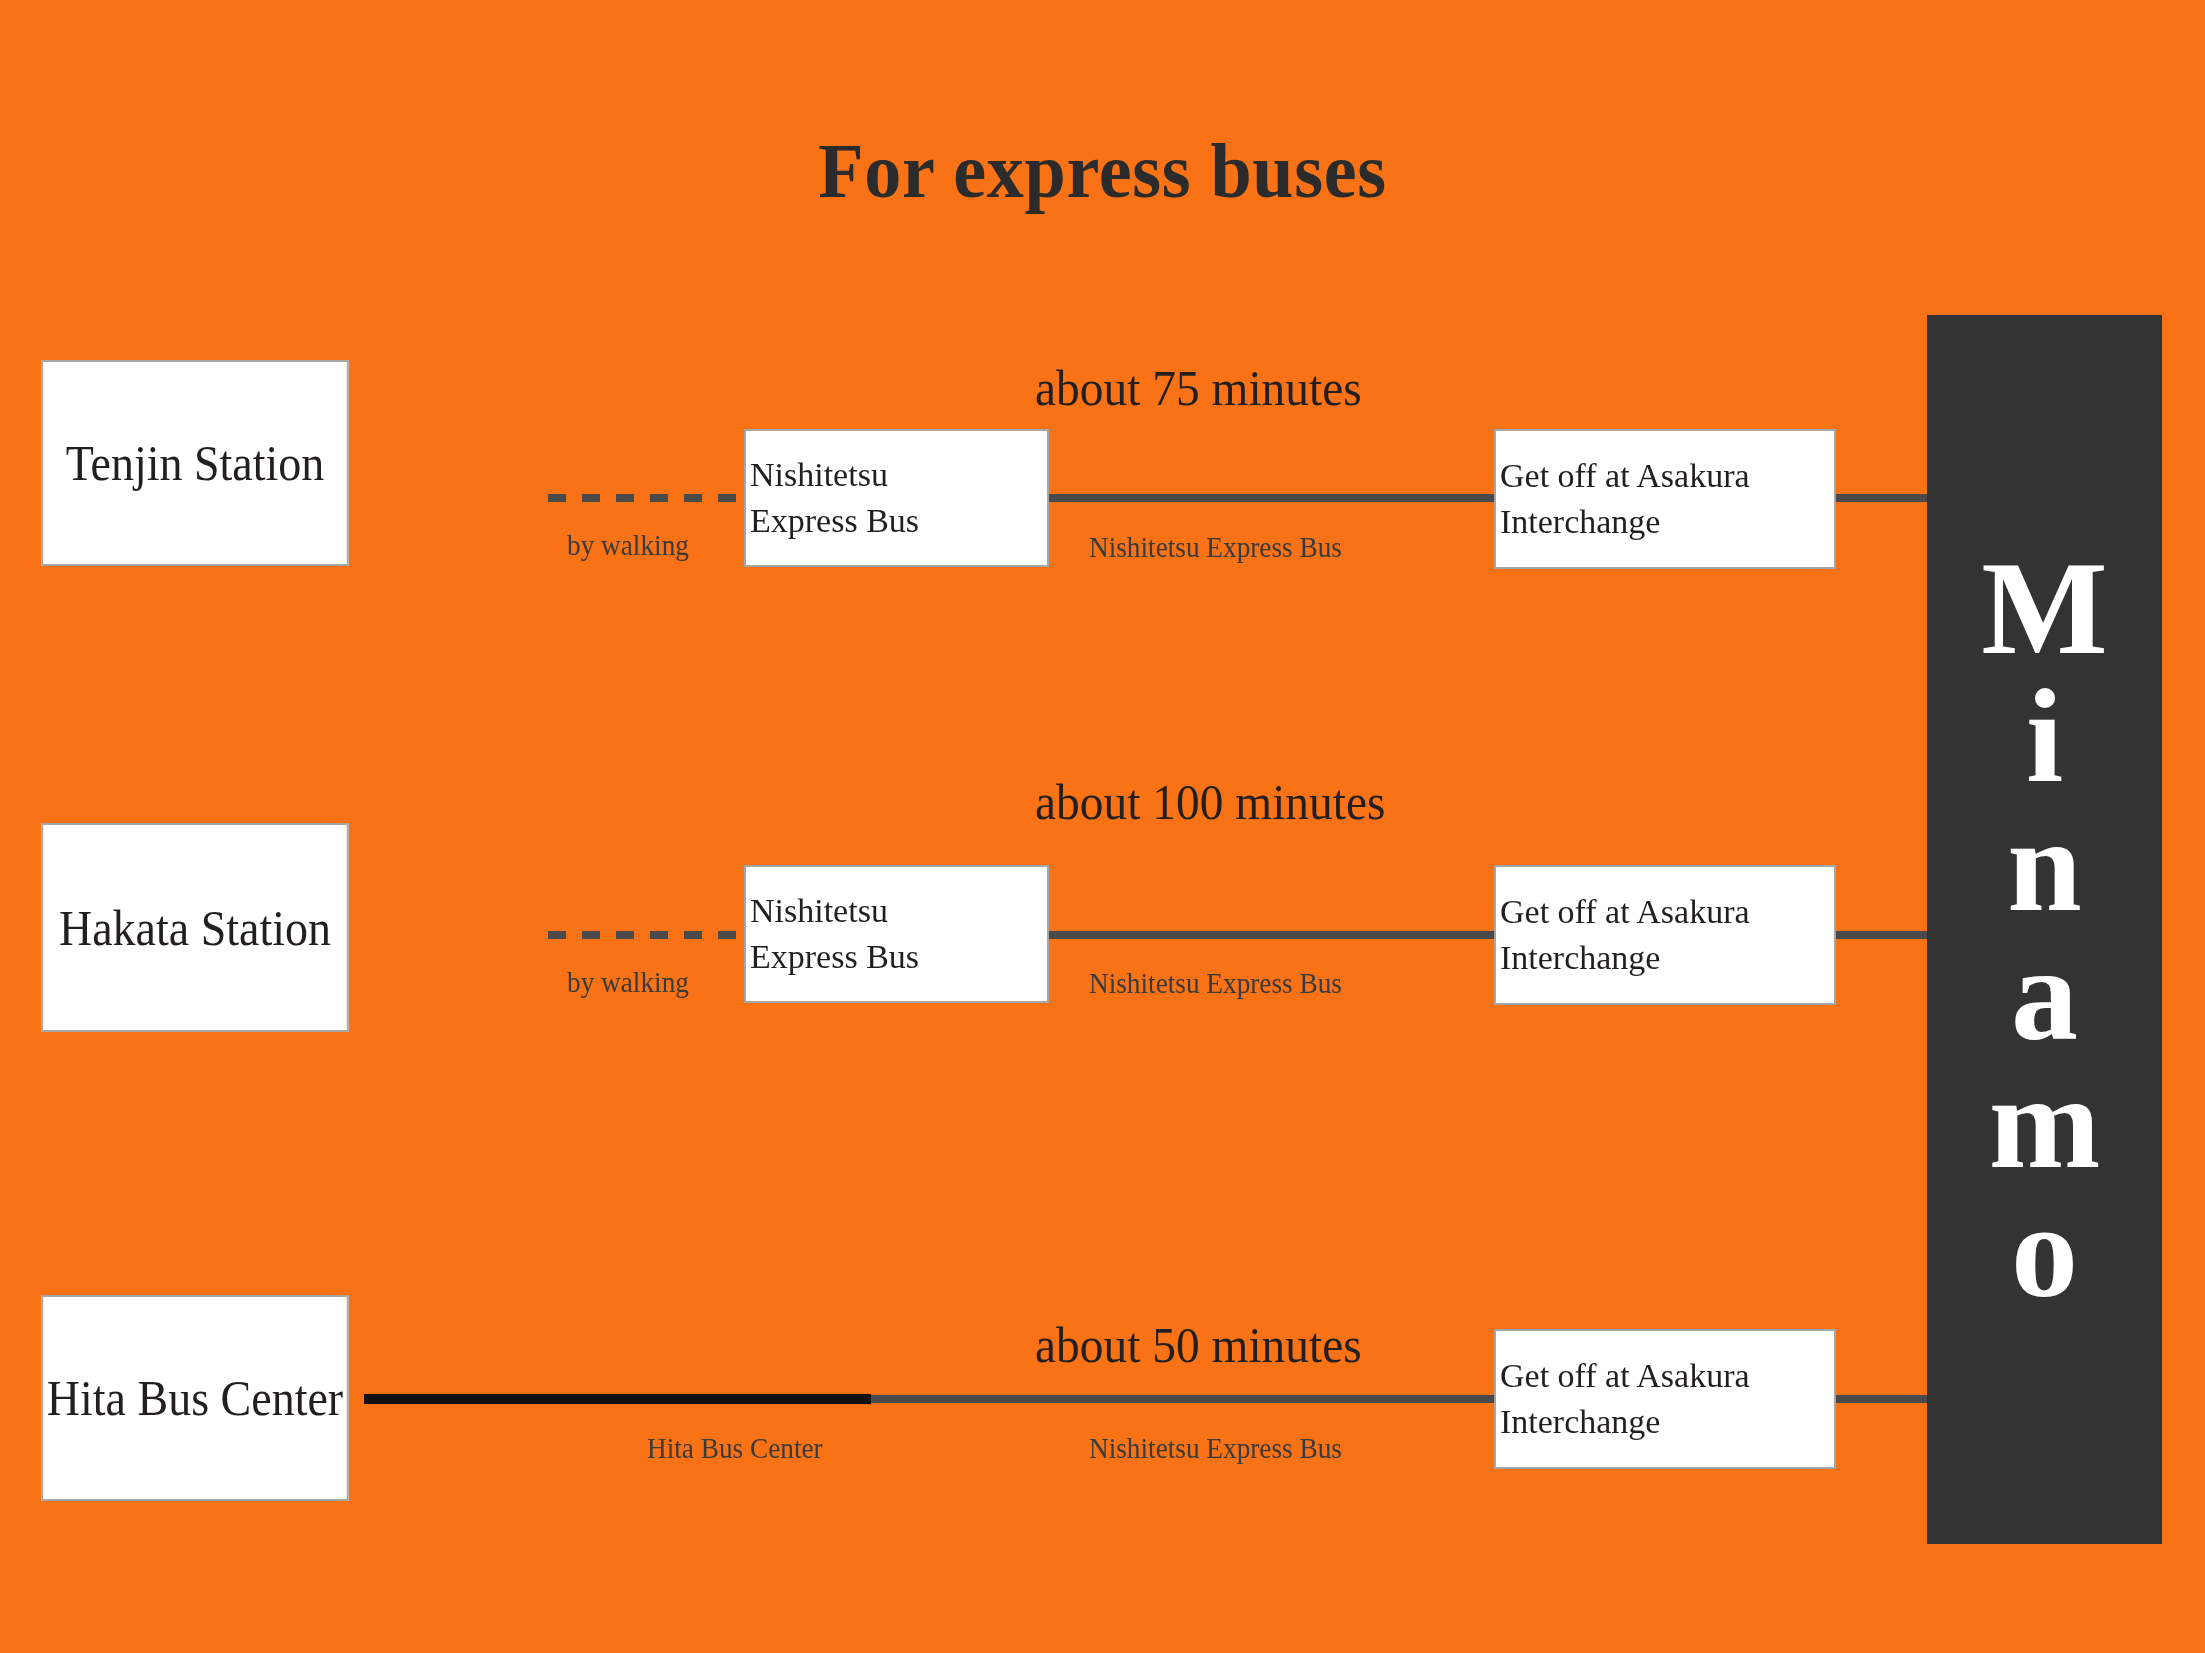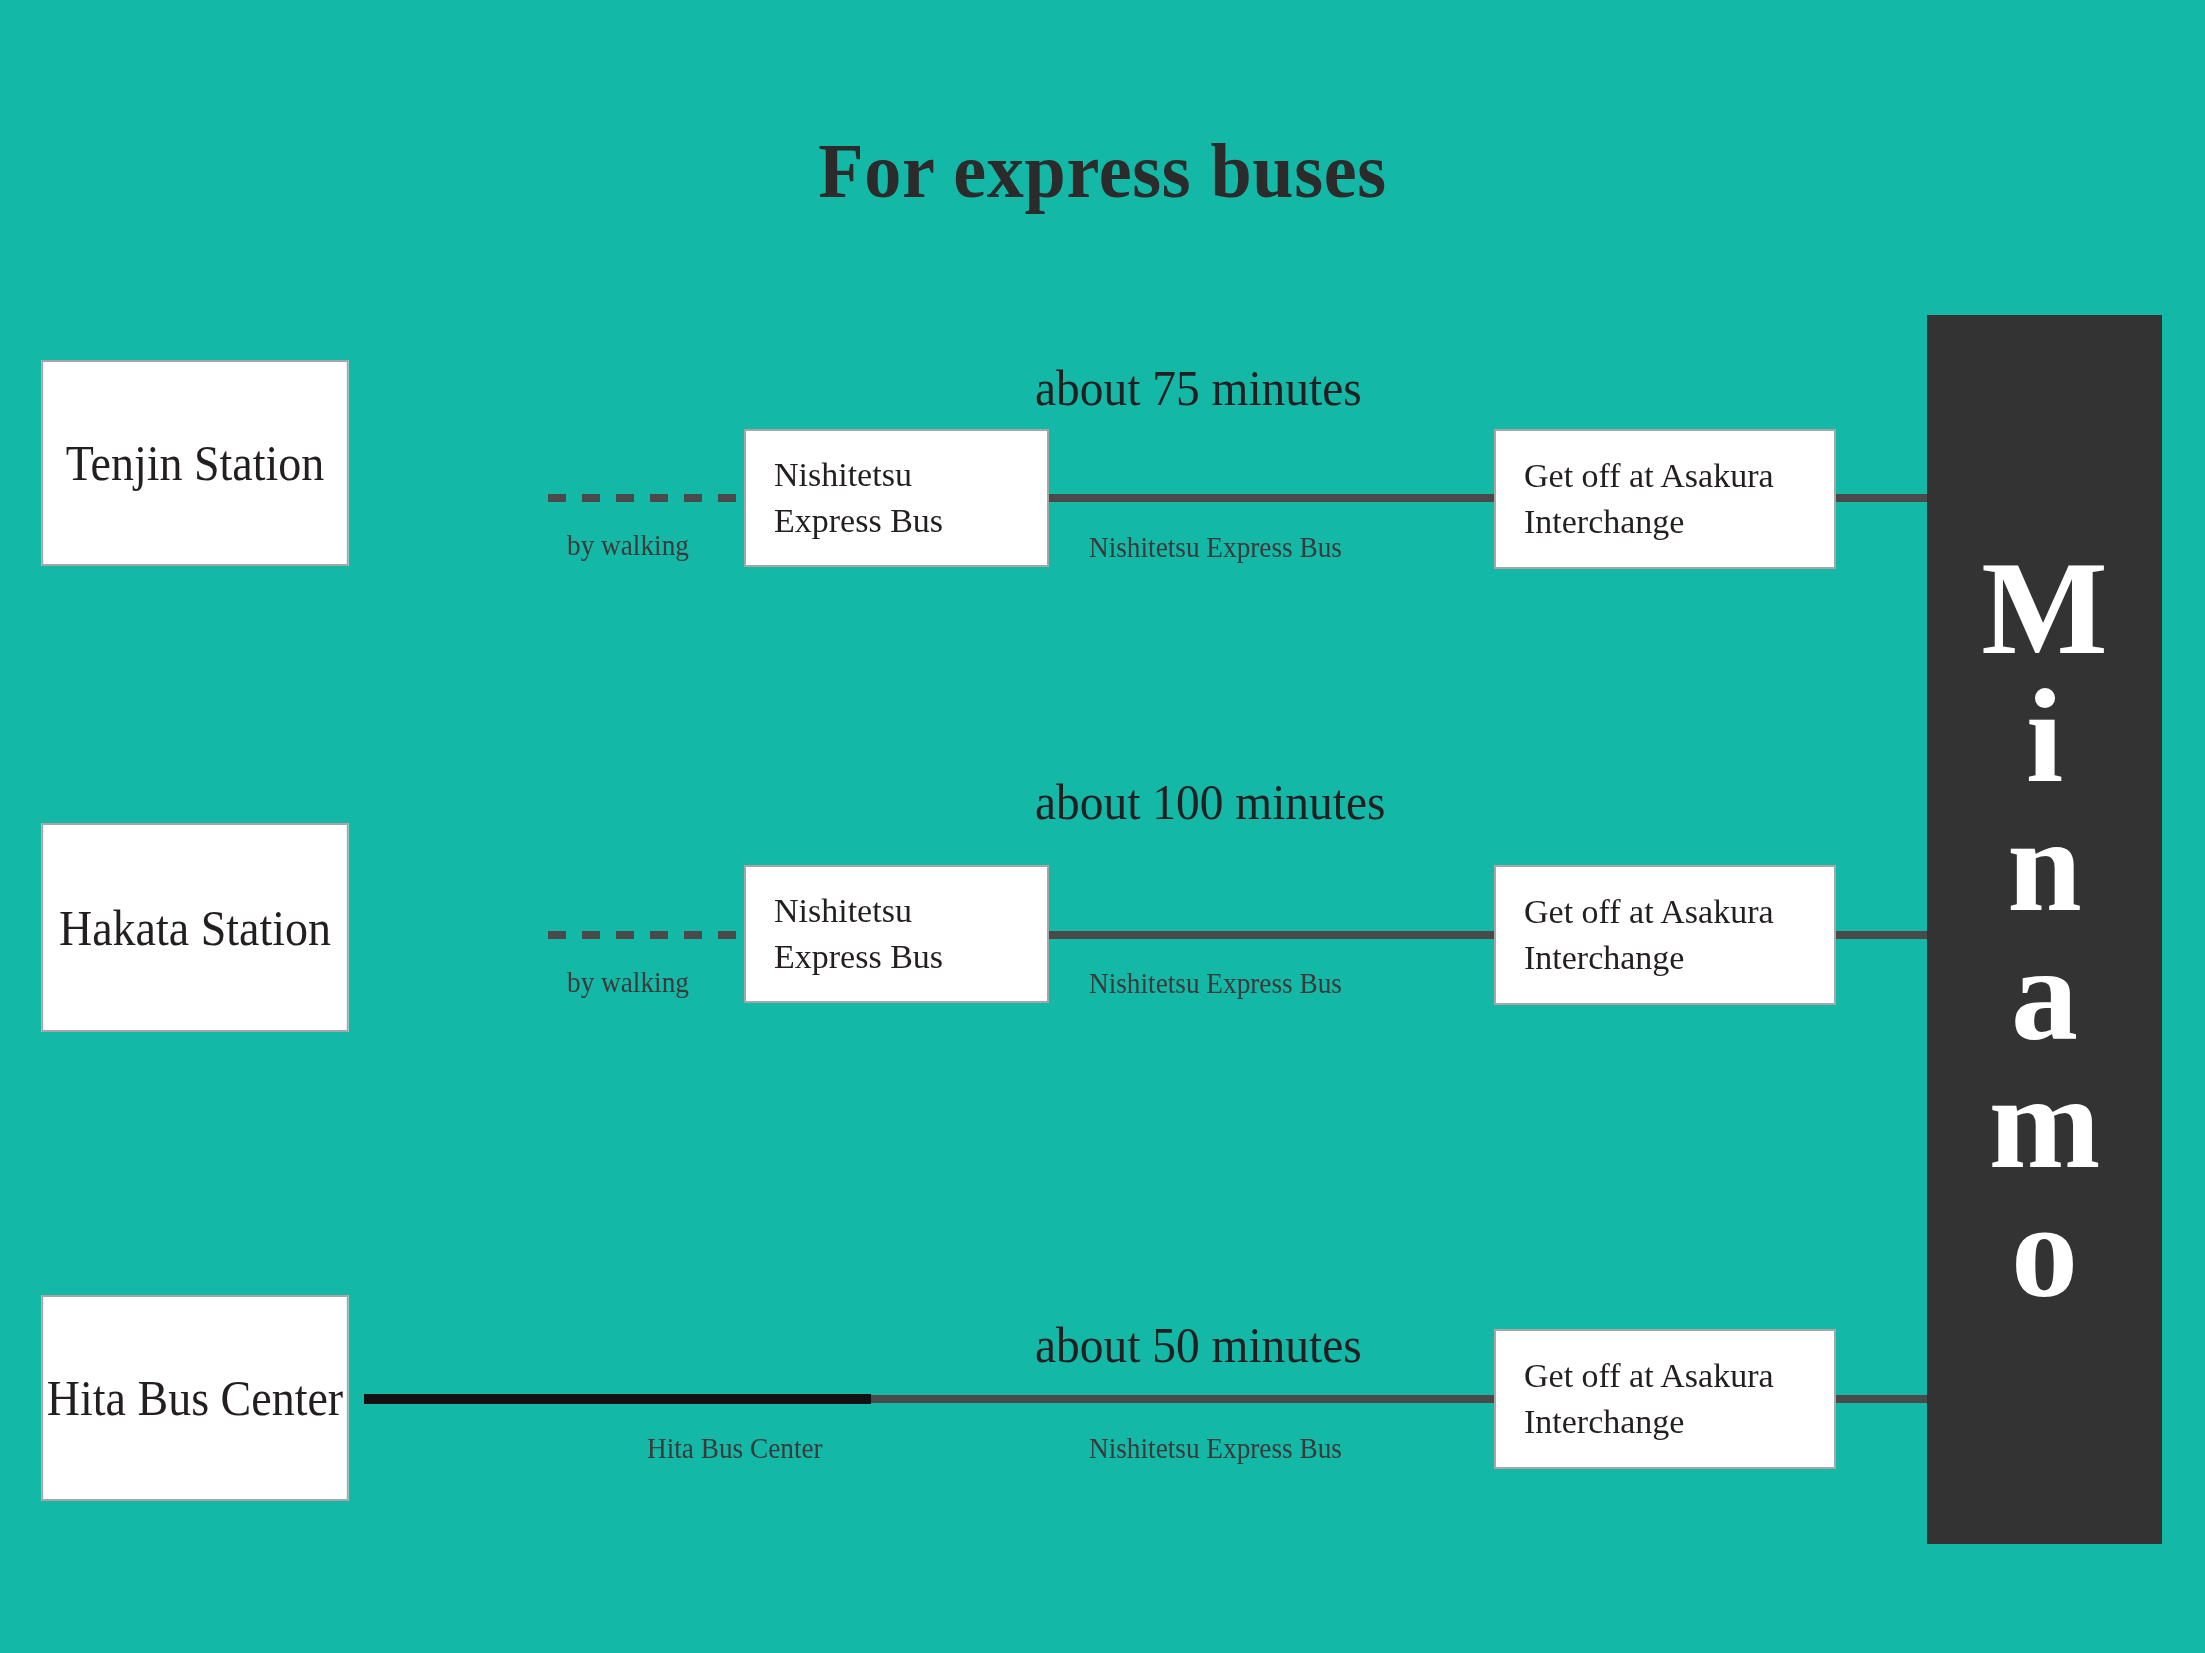--- a/index.html
+++ b/index.html
@@ -4,21 +4,21 @@
 <style>
   html, body {
     margin: 0;
     padding: 0;
     background: #ffffff;
   }
   #page {
     position: relative;
     width: 2205px;
     height: 1654px;
-    background: #14b8a6;
+    background: #f97316;
     font-family: "Liberation Serif", "DejaVu Serif", serif;
     color: #231f20;
     overflow: hidden;
   }
 
   
   .title {
     position: absolute;
     left: 0;
     top: 126px;
@@ -49,21 +49,21 @@
     font-size: 50px;
     letter-spacing: 0px;
     transform: scaleX(0.92);
   }
   .origin-box .inner { transform: scaleX(1.0); }
 
   .mid-box {
     font-size: 34px;
     line-height: 1.34;
     justify-content: flex-start;
-    padding-left: 28px;
+    padding-left: 4px;
     text-align: left;
   }
 
   
   .line-solid {
     position: absolute;
     height: 8px;
     background: #4a4a4a;
     z-index: 2;
   }

